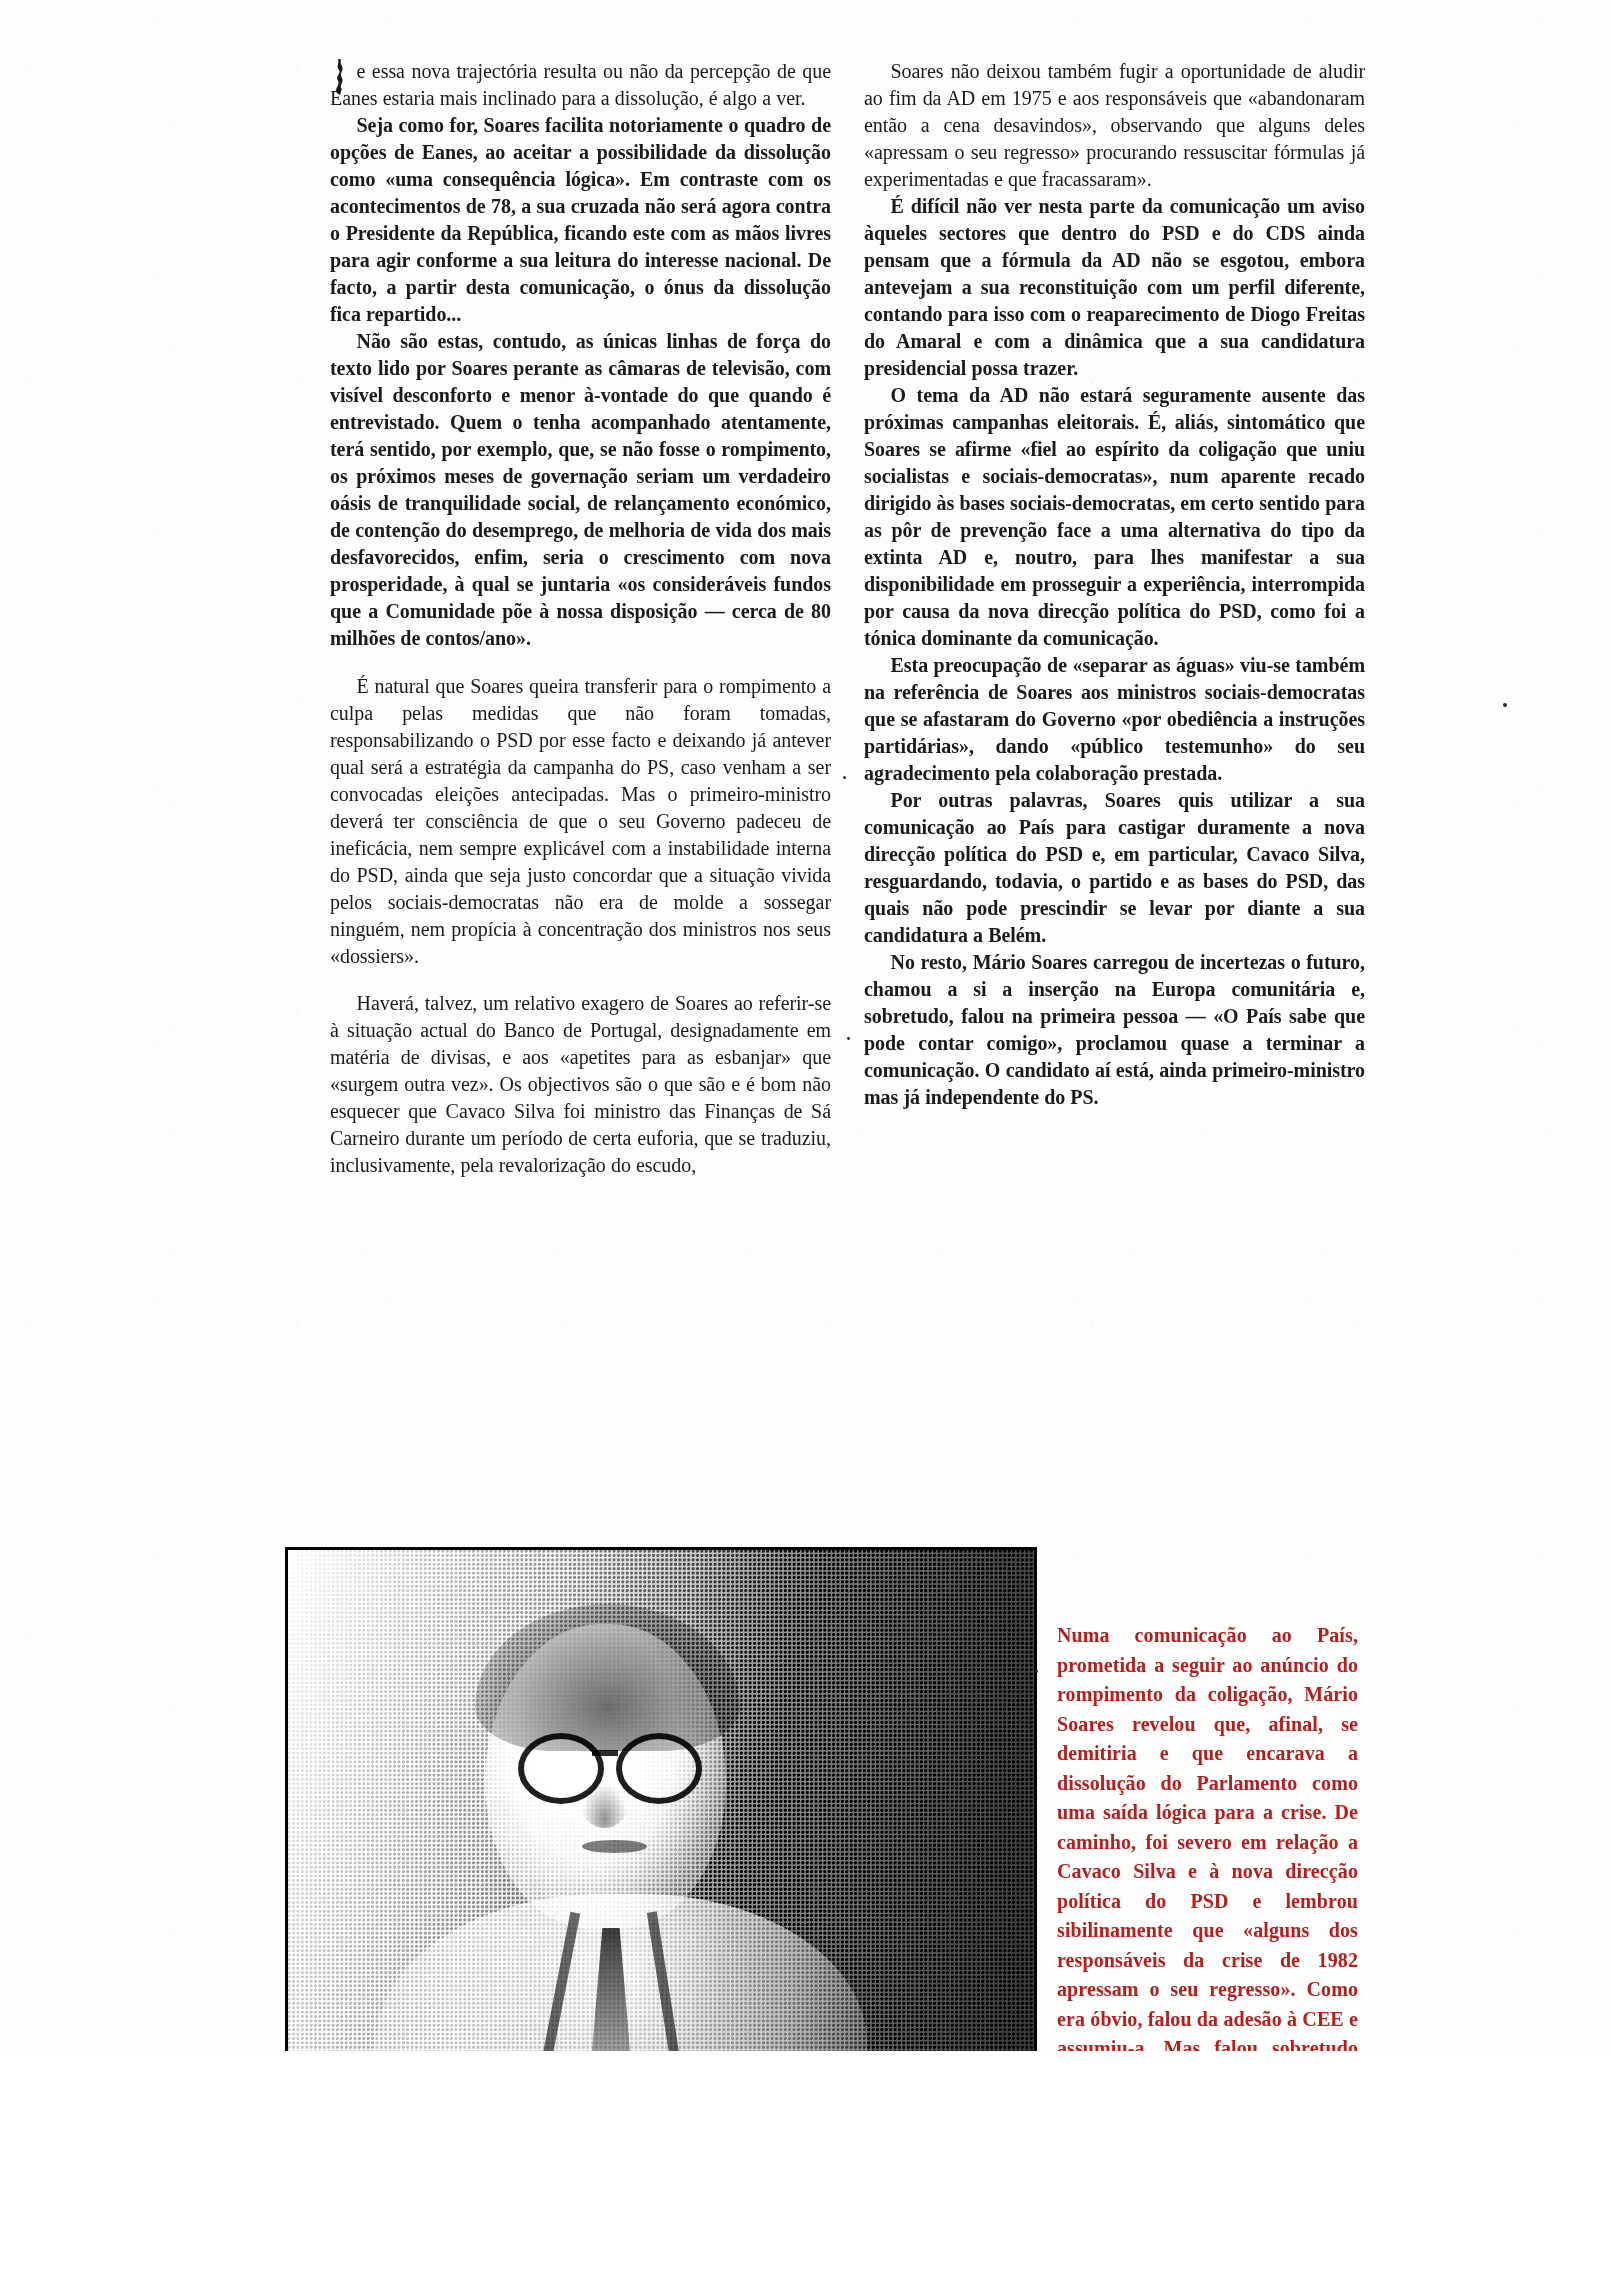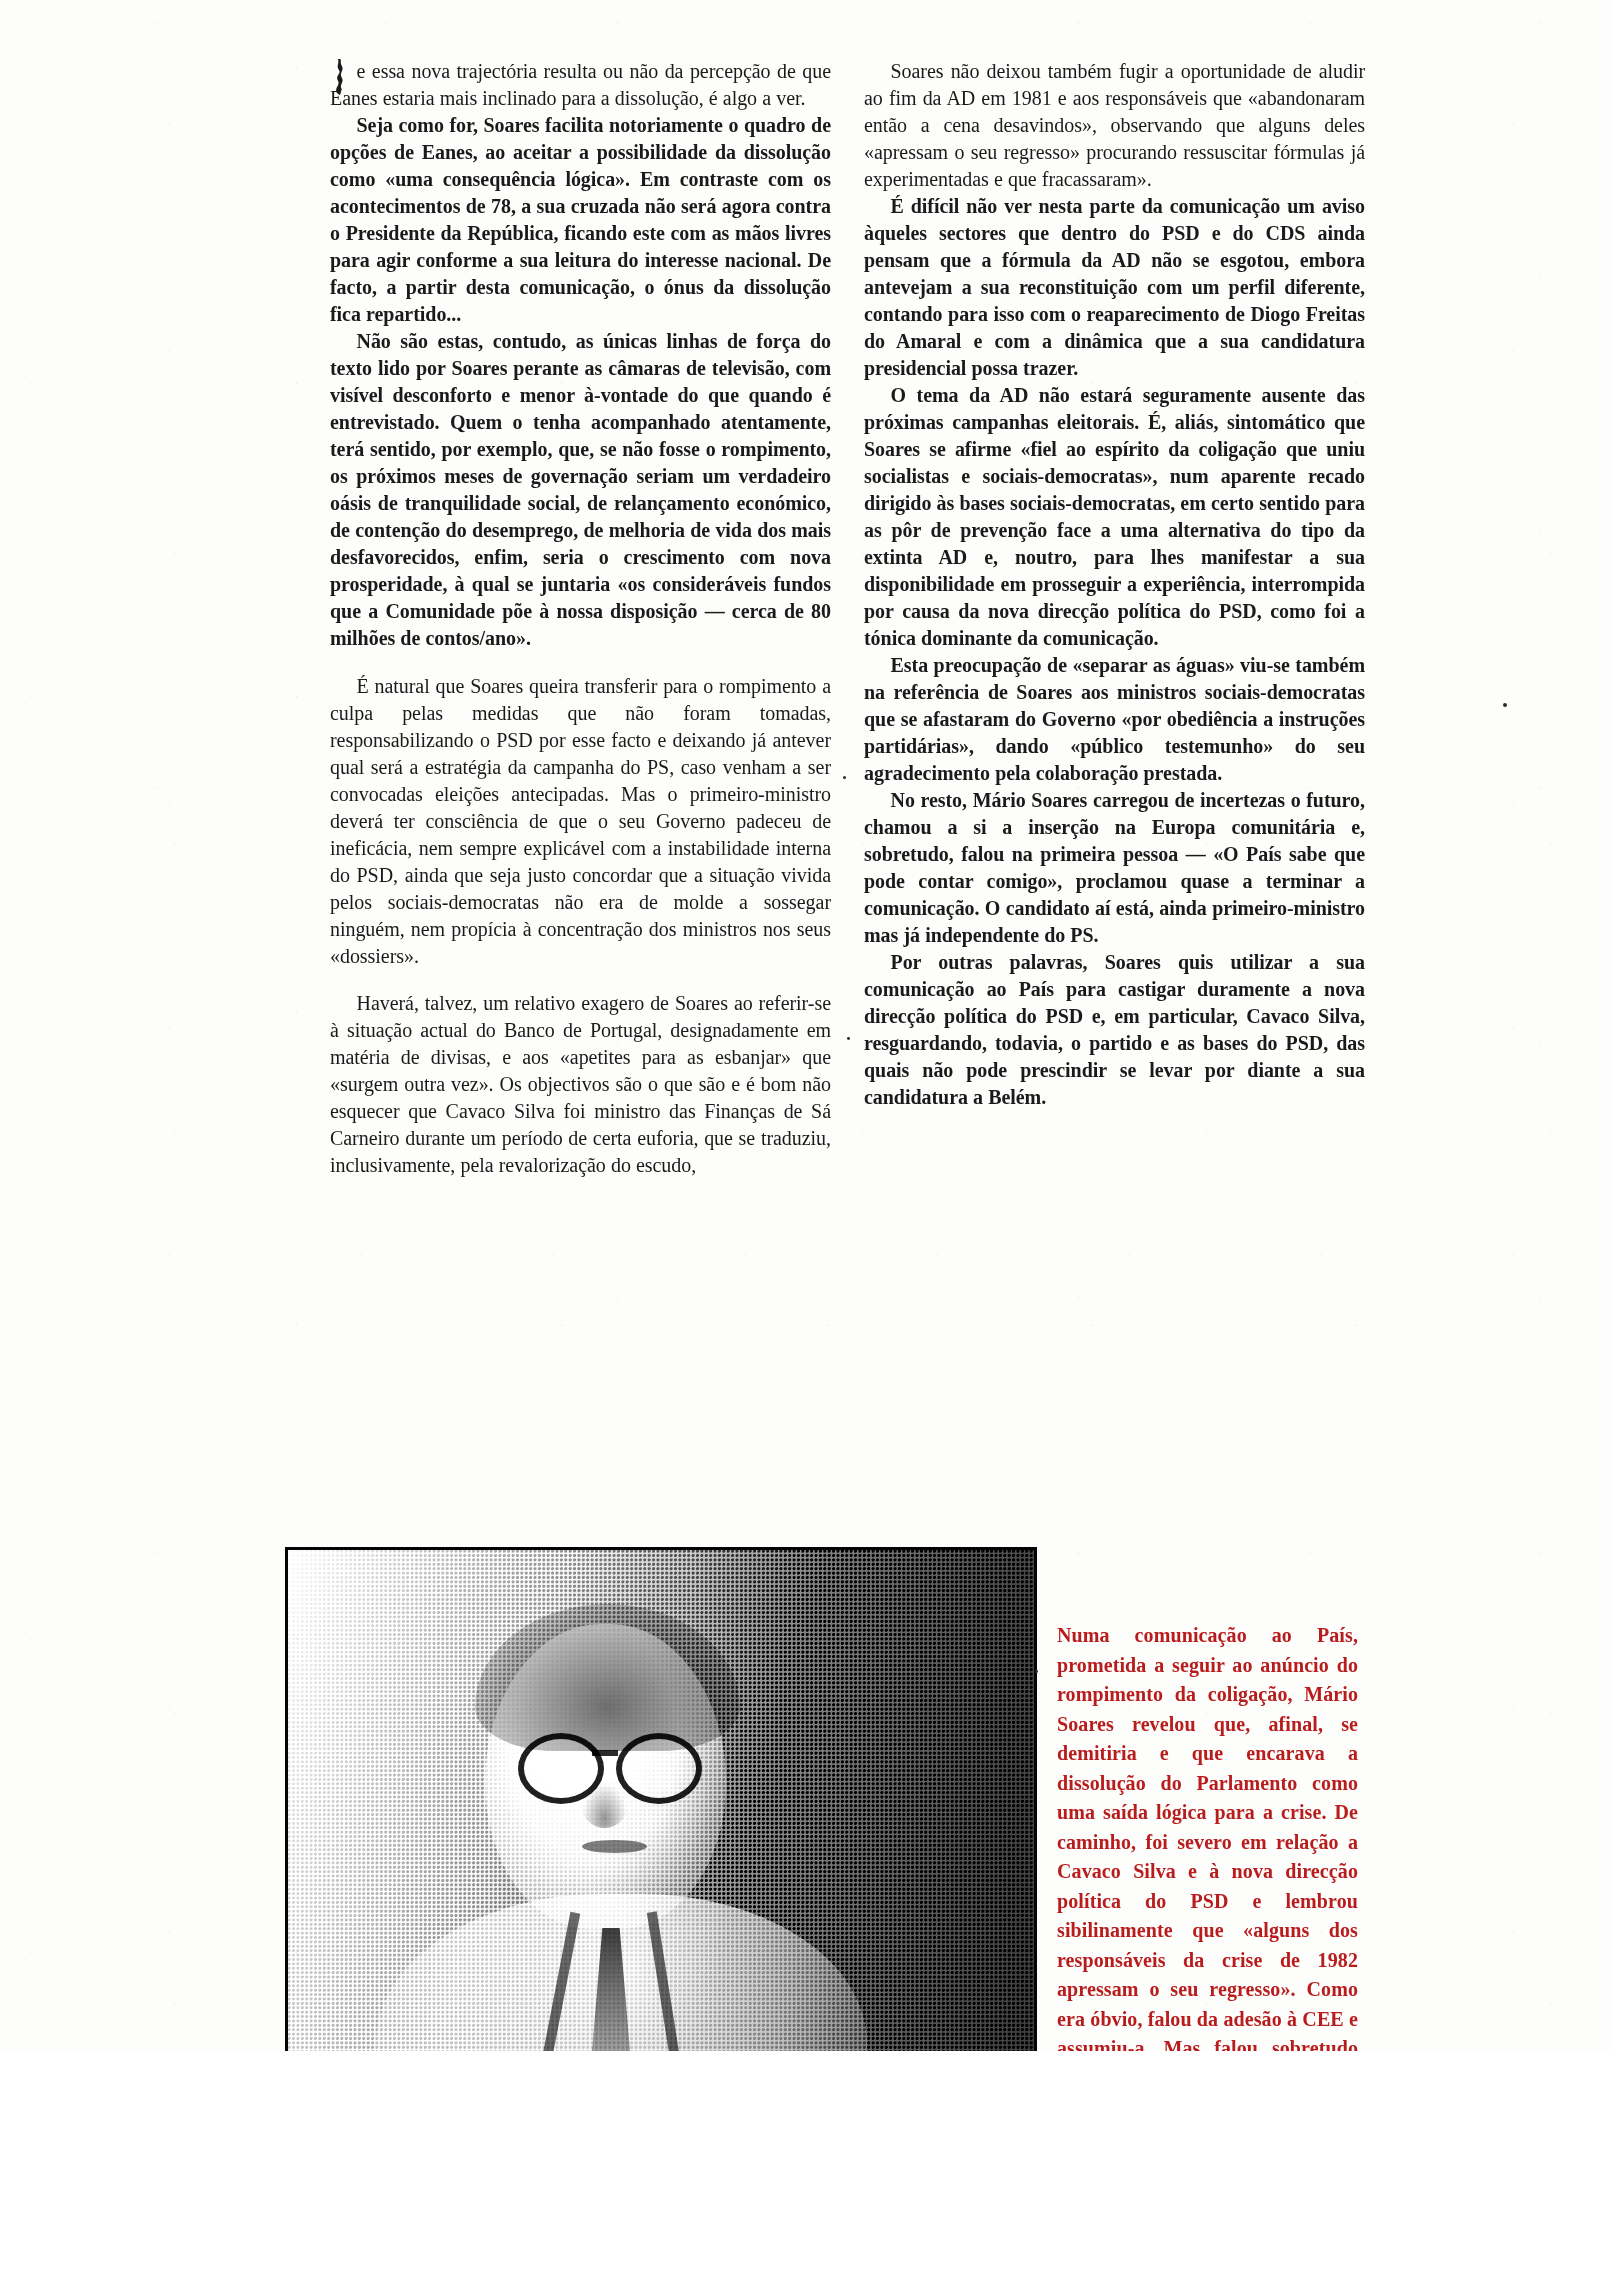--- a/index.html
+++ b/index.html
@@ -210,26 +210,26 @@
     <p><span>e essa nova trajectória resulta ou não da percepção de que Eanes estaria mais inclinado para a dissolução, é algo a ver.</span></p>
     <p><span>Seja como for, Soares facilita notoriamente o quadro de opções de Eanes, ao aceitar a possibilidade da dissolução como «uma consequência lógica». Em contraste com os acontecimentos de 78, a sua cruzada não será agora contra o Presidente da República, ficando este com as mãos livres para agir conforme a sua leitura do interesse nacional. De facto, a partir desta comunicação, o ónus da dissolução fica repartido...</span></p>
     <p><span>Não são estas, contudo, as únicas linhas de força do texto lido por Soares perante as câmaras de televisão, com visível desconforto e menor à-vontade do que quando é entrevistado. Quem o tenha acompanhado atentamente, terá sentido, por exemplo, que, se não fosse o rompimento, os próximos meses de governação seriam um verdadeiro oásis de tranquilidade social, de relançamento económico, de contenção do desemprego, de melhoria de vida dos mais desfavorecidos, enfim, seria o crescimento com nova prosperidade, à qual se juntaria «os consideráveis fundos que a Comunidade põe à nossa disposição — cerca de 80 milhões de contos/ano».</span></p>
     <div class="gap"></div>
     <p><span>É natural que Soares queira transferir para o rompimento a culpa pelas medidas que não foram tomadas, responsabilizando o PSD por esse facto e deixando já antever qual será a estratégia da campanha do PS, caso venham a ser convocadas eleições antecipadas. Mas o primeiro-ministro deverá ter consciência de que o seu Governo padeceu de ineficácia, nem sempre explicável com a instabilidade interna do PSD, ainda que seja justo concordar que a situação vivida pelos sociais-democratas não era de molde a sossegar ninguém, nem propícia à concentração dos ministros nos seus «dossiers».</span></p>
     <div class="gap"></div>
     <p><span>Haverá, talvez, um relativo exagero de Soares ao referir-se à situação actual do Banco de Portugal, designadamente em matéria de divisas, e aos «apetites para as esbanjar» que «surgem outra vez». Os objectivos são o que são e é bom não esquecer que Cavaco Silva foi ministro das Finanças de Sá Carneiro durante um período de certa euforia, que se traduziu, inclusivamente, pela revalorização do escudo,</span></p>
   </div>
 
   <div class="col right">
-    <p><span>Soares não deixou também fugir a oportunidade de aludir ao fim da AD em 1981 e aos responsáveis que «abandonaram então a cena desavindos», observando que alguns deles «apressam o seu regresso» procurando ressuscitar fórmulas já experimentadas e que fracassaram».</span></p>
+    <p><span>Soares não deixou também fugir a oportunidade de aludir ao fim da AD em 1975 e aos responsáveis que «abandonaram então a cena desavindos», observando que alguns deles «apressam o seu regresso» procurando ressuscitar fórmulas já experimentadas e que fracassaram».</span></p>
     <p><span>É difícil não ver nesta parte da comunicação um aviso àqueles sectores que dentro do PSD e do CDS ainda pensam que a fórmula da AD não se esgotou, embora antevejam a sua reconstituição com um perfil diferente, contando para isso com o reaparecimento de Diogo Freitas do Amaral e com a dinâmica que a sua candidatura presidencial possa trazer.</span></p>
     <p><span>O tema da AD não estará seguramente ausente das próximas campanhas eleitorais. É, aliás, sintomático que Soares se afirme «fiel ao espírito da coligação que uniu socialistas e sociais-democratas», num aparente recado dirigido às bases sociais-democratas, em certo sentido para as pôr de prevenção face a uma alternativa do tipo da extinta AD e, noutro, para lhes manifestar a sua disponibilidade em prosseguir a experiência, interrompida por causa da nova direcção política do PSD, como foi a tónica dominante da comunicação.</span></p>
     <p><span>Esta preocupação de «separar as águas» viu-se também na referência de Soares aos ministros sociais-democratas que se afastaram do Governo «por obediência a instruções partidárias», dando «público testemunho» do seu agradecimento pela colaboração prestada.</span></p>
+    <p><span>Por outras palavras, Soares quis utilizar a sua comunicação ao País para castigar duramente a nova direcção política do PSD e, em particular, Cavaco Silva, resguardando, todavia, o partido e as bases do PSD, das quais não pode prescindir se levar por diante a sua candidatura a Belém.</span></p>
     <p><span>No resto, Mário Soares carregou de incertezas o futuro, chamou a si a inserção na Europa comunitária e, sobretudo, falou na primeira pessoa — «O País sabe que pode contar comigo», proclamou quase a terminar a comunicação. O candidato aí está, ainda primeiro-ministro mas já independente do PS.</span></p>
-    <p><span>Por outras palavras, Soares quis utilizar a sua comunicação ao País para castigar duramente a nova direcção política do PSD e, em particular, Cavaco Silva, resguardando, todavia, o partido e as bases do PSD, das quais não pode prescindir se levar por diante a sua candidatura a Belém.</span></p>
   </div>
 
   <div class="photo-wrap">
     <div class="photo">
       <div class="photo-figure">
         <div class="ph-shadow-right"></div>
         <div class="ph-body"></div>
         <div class="ph-head"></div>
         <div class="ph-hair"></div>
         <div class="ph-glass l"></div>

